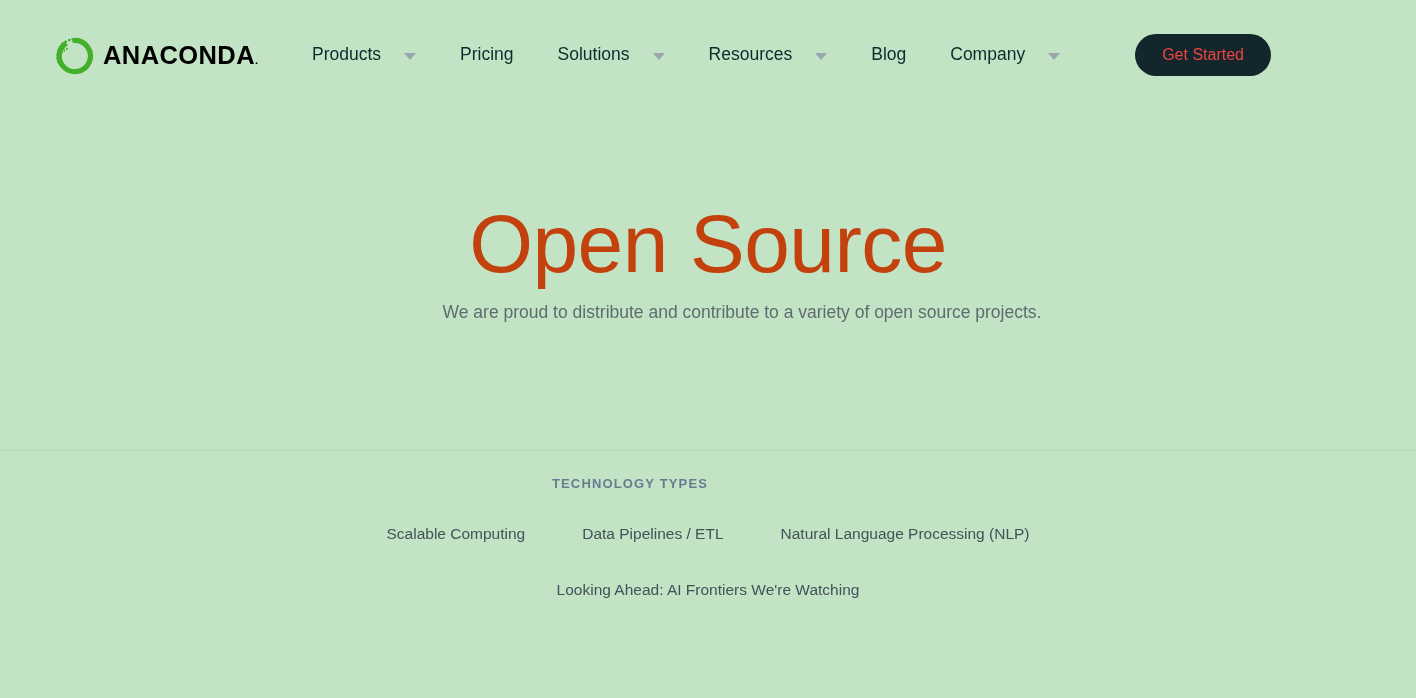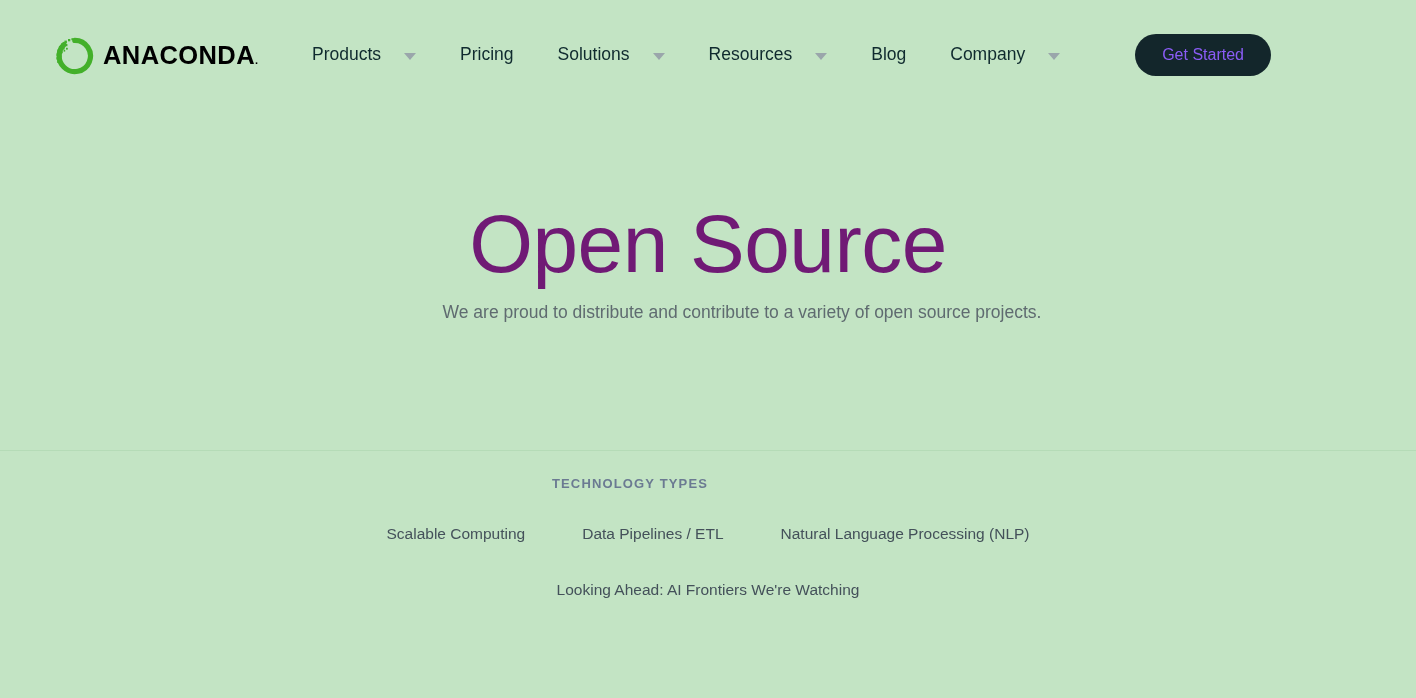--- a/index.html
+++ b/index.html
@@ -101,21 +101,21 @@
 
   .cta {
     position: absolute;
     right: 145px;
     top: 18px;
     height: 42px;
     padding: 0 27px;
     border: none;
     border-radius: 21px;
     background: #13262b;
-    color: #8b5cf6;
+    color: #ef4444;
     font-size: 16px;
     font-family: "Liberation Sans", sans-serif;
     cursor: pointer;
     white-space: nowrap;
   }
 
   
   .hero {
     position: absolute;
     top: 78px;
@@ -126,21 +126,21 @@
   }
 
   .hero-title {
     position: absolute;
     top: 125px;
     left: 0;
     width: 1416px;
     font-size: 82px;
     font-weight: 300;
     letter-spacing: -0.5px;
-    color: #701a75;
+    color: #c2410c;
     line-height: 1;
   }
 
   .hero-sub {
     position: absolute;
     top: 222px;
     left: 0;
     width: 1416px;
     font-size: 17.5px;
     color: #5f6b70;

